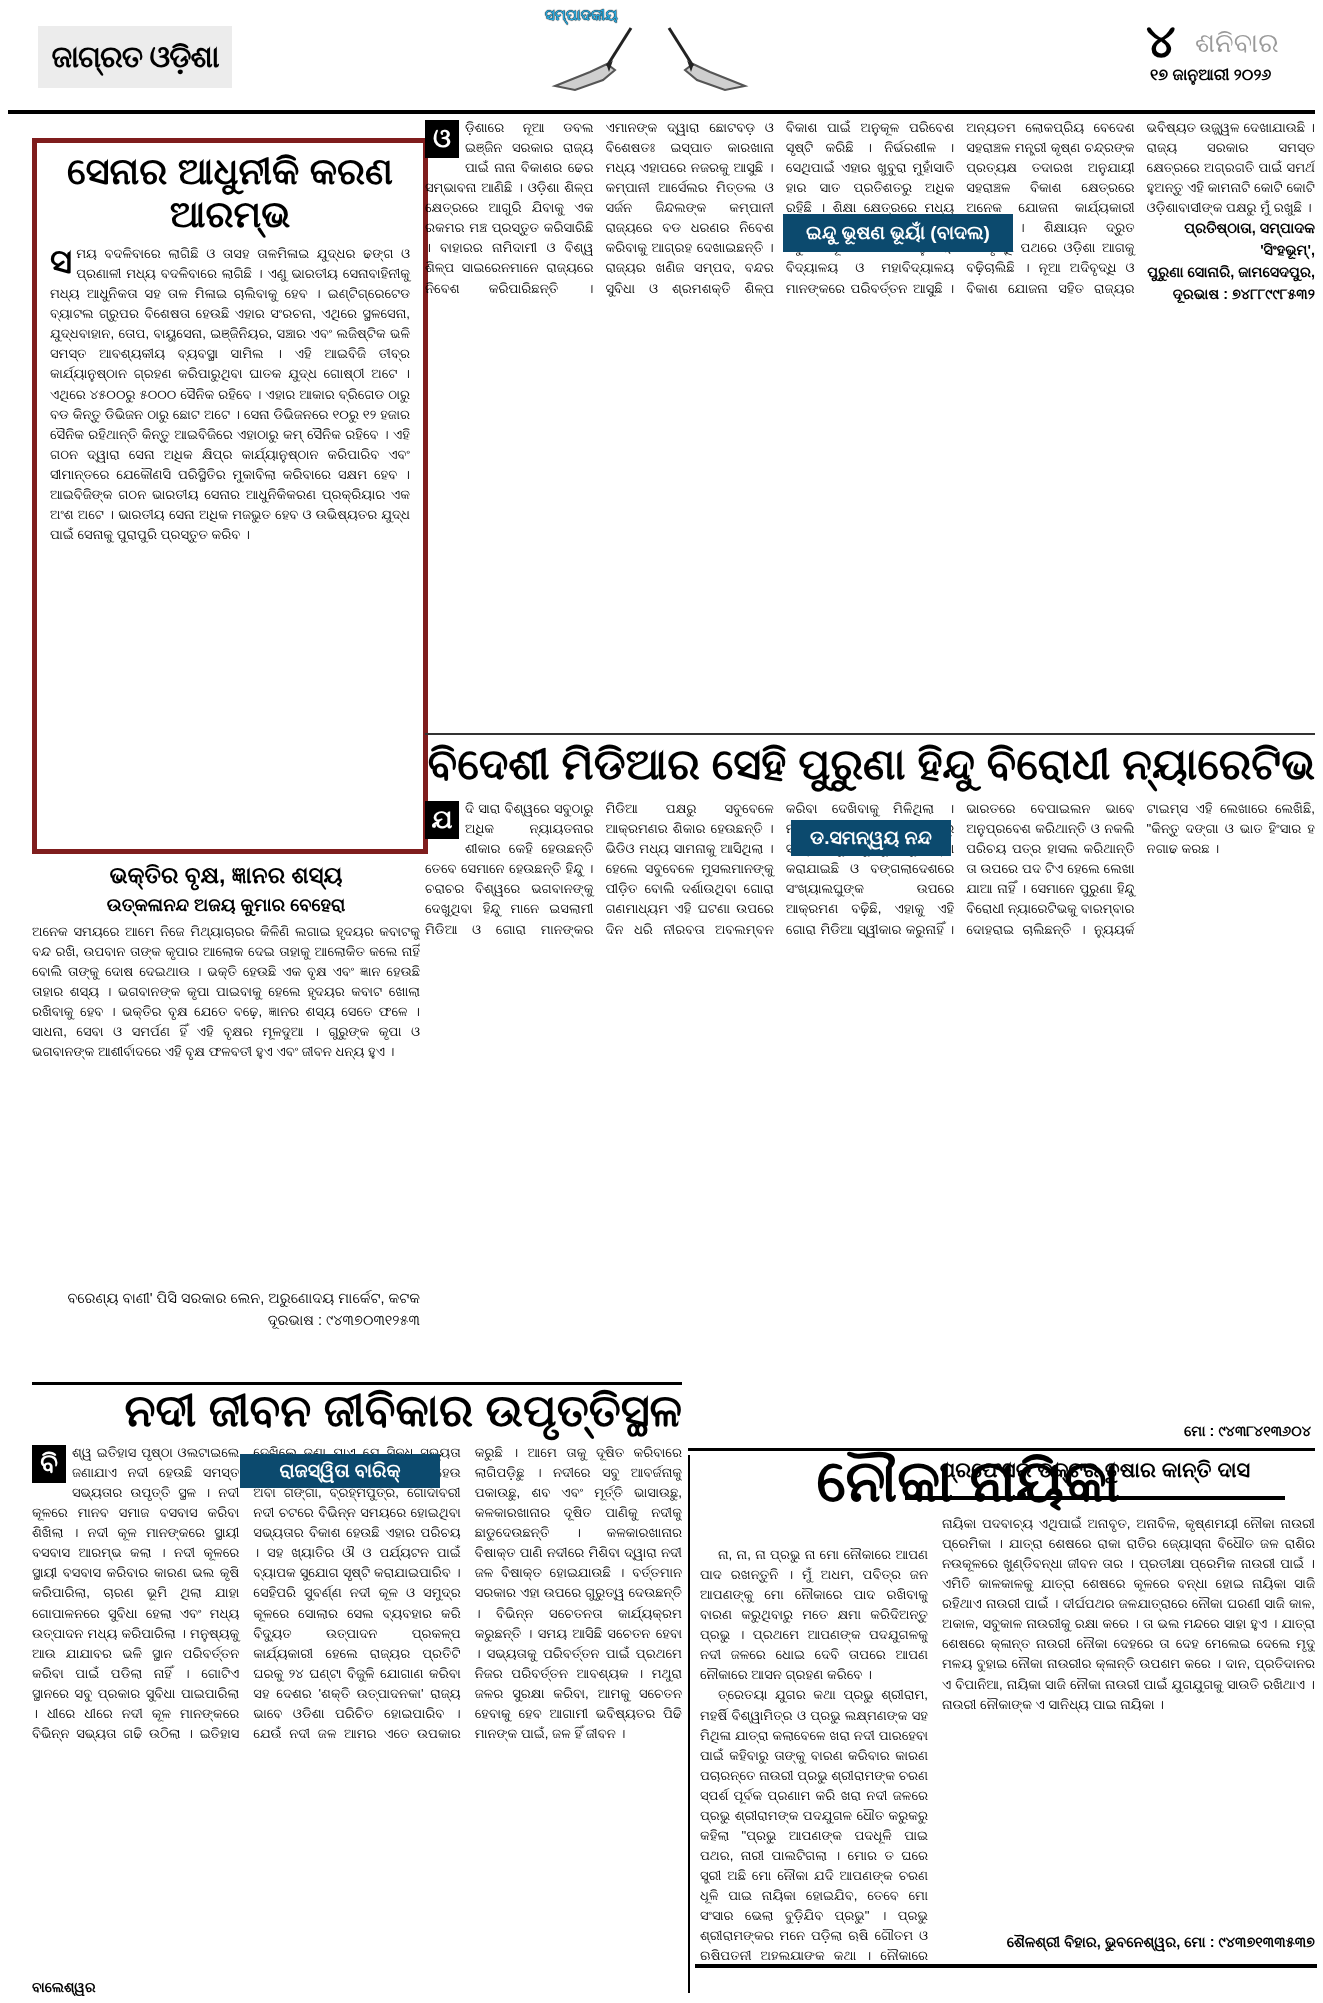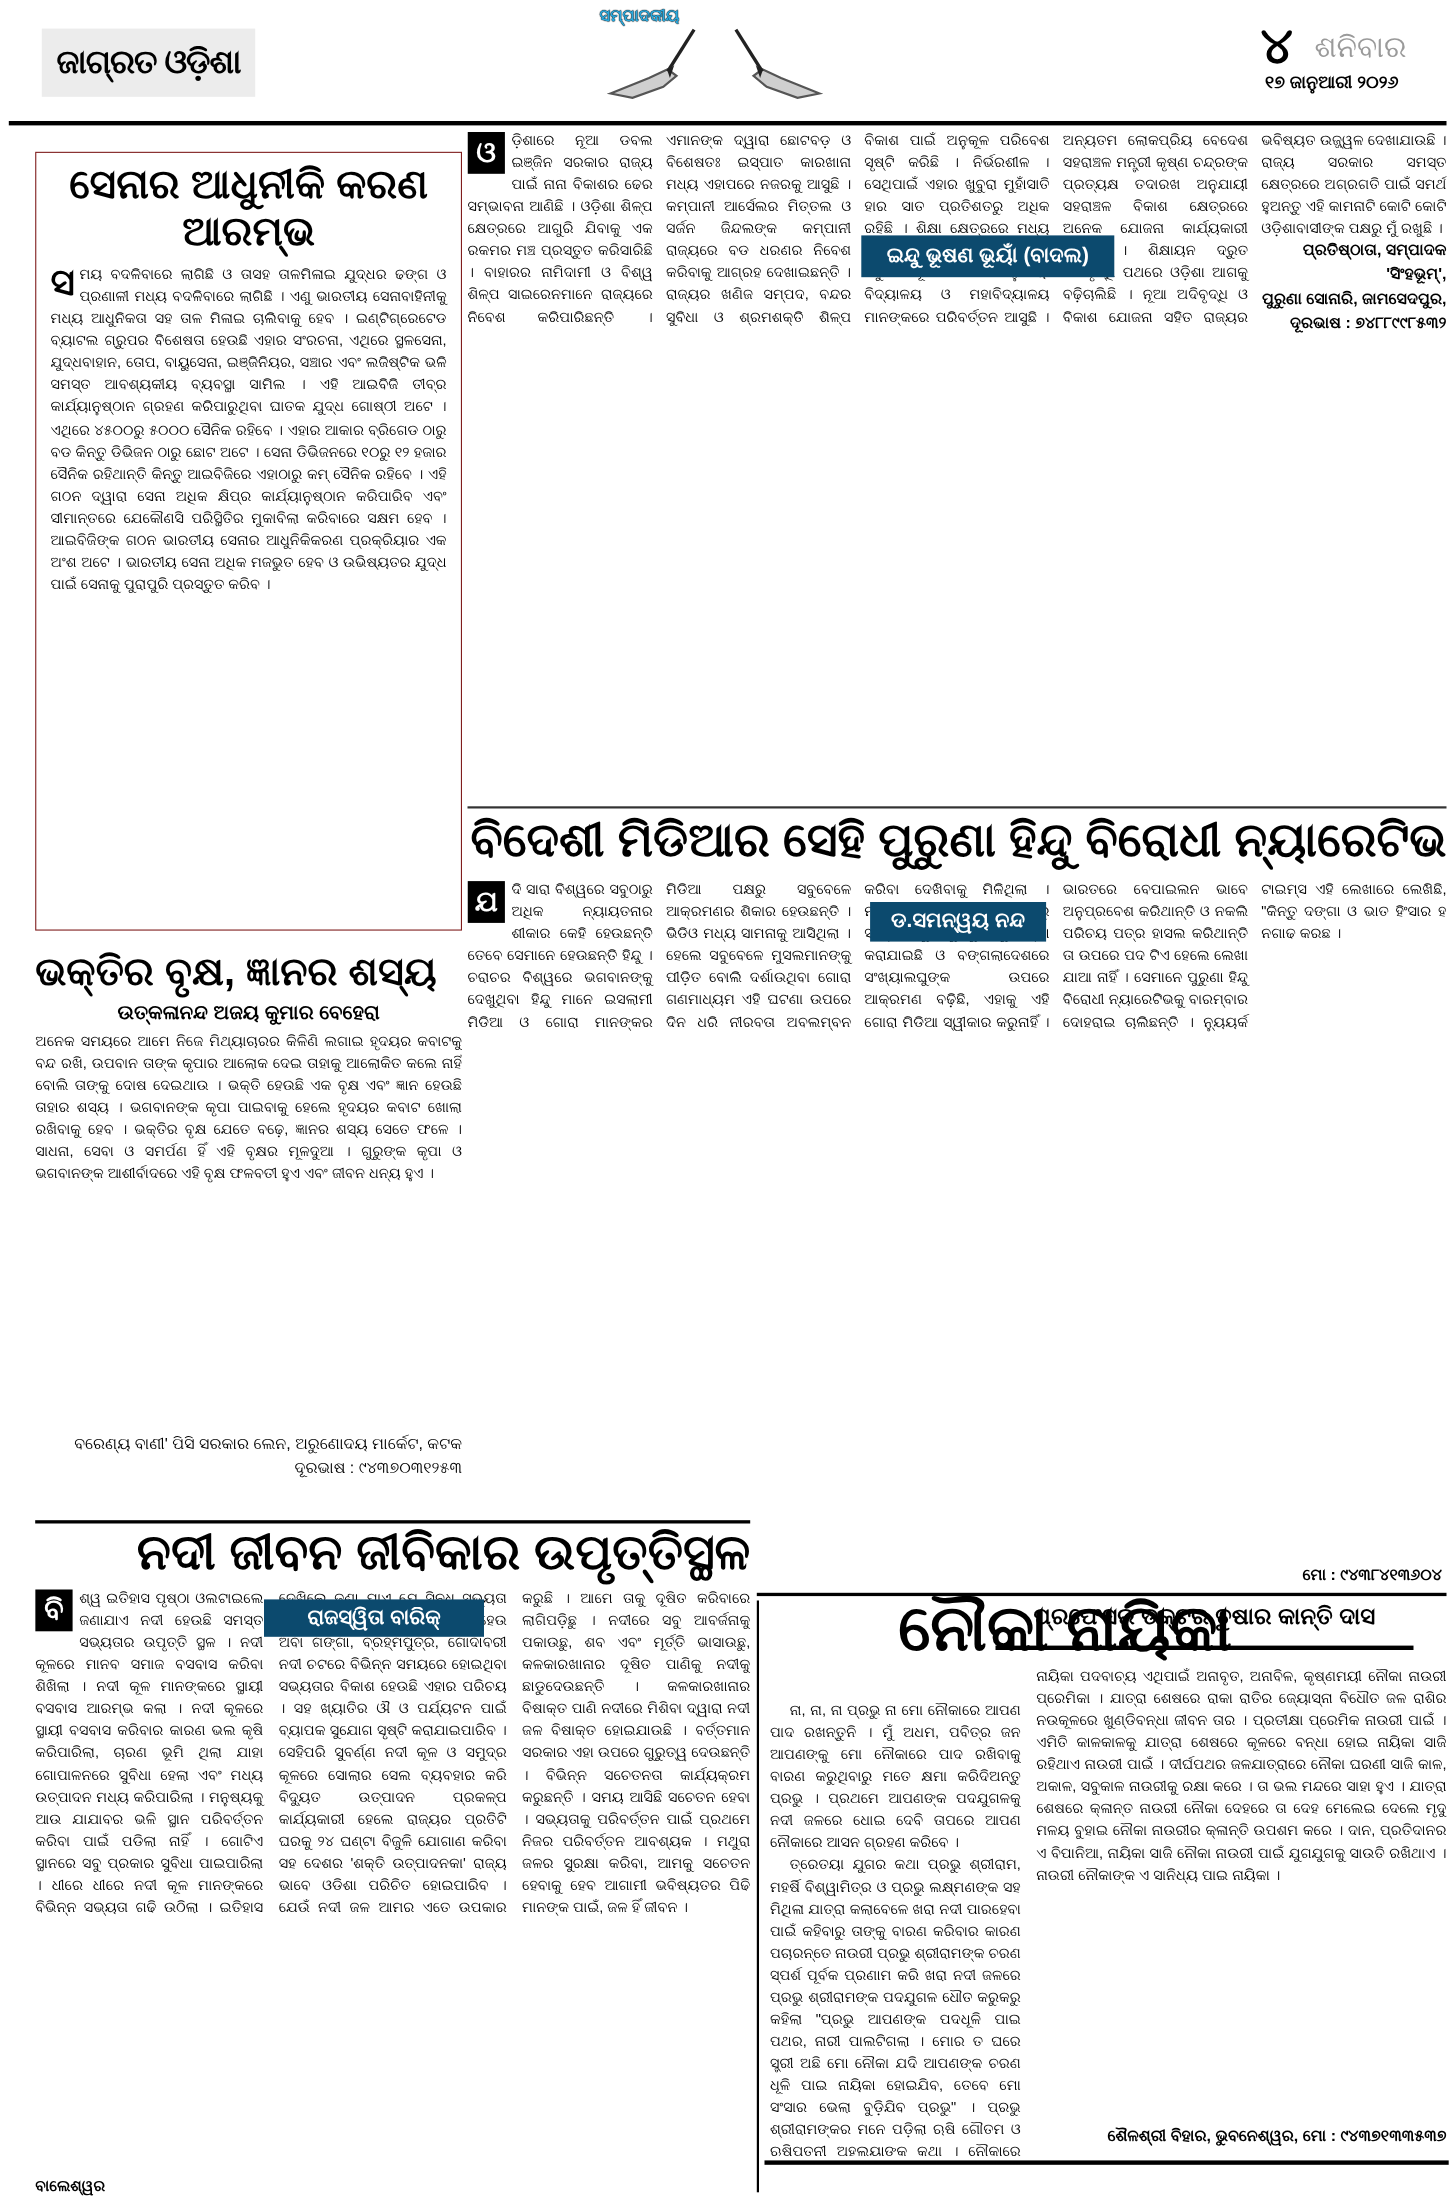--- a/index.html
+++ b/index.html
@@ -15,31 +15,31 @@
     display:flex;align-items:center;justify-content:center;font-weight:bold;
     font-size:30px;letter-spacing:-1px;}
   .emblem{left:545px;top:6px;width:230px;height:92px;text-align:left;}
   .emblem-label{color:#2aa8dc;font-weight:bold;font-size:15px;
     text-shadow:0 0 1px #000, 0 0 1px #000;}
   .pageno{left:1146px;top:14px;font-size:46px;font-weight:bold;}
   .dayname{left:1195px;top:28px;font-size:27px;color:#9a9a9a;}
   .dateline{left:1150px;top:66px;font-size:16px;font-weight:bold;}
   #rule-top{left:8px;top:110px;width:1307px;height:4px;}
   
-  .edbox{left:32px;top:138px;width:360px;height:690px;border:1px solid #7f1d1d;
+  .edbox{left:32px;top:138px;width:360px;height:690px;border:5px solid #7f1d1d;
     padding:8px 13px;overflow:hidden;}
   .ed-h{font-size:37px;font-weight:bold;text-align:center;line-height:1.15;margin-bottom:8px;}
   .bodytx{font-size:13.2px;line-height:1.52;}
   .dropcap-plain{float:left;font-size:34px;font-weight:bold;line-height:.9;margin:2px 4px 0 0;}
   .dropcap-box{float:left;width:34px;height:38px;background:#000;color:#fff;
     font-size:26px;font-weight:bold;display:flex;align-items:center;justify-content:center;
     margin:2px 6px 2px 0;}
   
   .bk-wrap{left:32px;top:862px;width:388px;height:516px;overflow:hidden;}
-  .bk-h{font-size:36px;font-weight:bold;text-align:left;}
+  .bk-h{font-size:23px;font-weight:bold;text-align:center;}
   .bk-by{font-size:18px;font-weight:bold;text-align:center;margin:6px 0 6px 0;}
   .bk-body{height:360px;overflow:hidden;}
   .bk-sig{text-align:right;font-weight:normal;font-size:14.5px;line-height:1.5;margin-top:6px;}
   #rule-left{left:32px;top:1382px;width:650px;height:3px;}
   
   .main-art{left:425px;top:118px;width:890px;height:612px;overflow:hidden;}
   .main-h{font-size:48px;font-weight:bold;text-align:center;line-height:1.05;margin-bottom:14px;}
   .cols5{column-count:5;column-gap:12px;height:520px;overflow:hidden;}
   .byline-box{position:absolute;background:#0c4a6e;color:#fff;font-weight:bold;
     display:flex;align-items:center;justify-content:center;text-align:center;}

